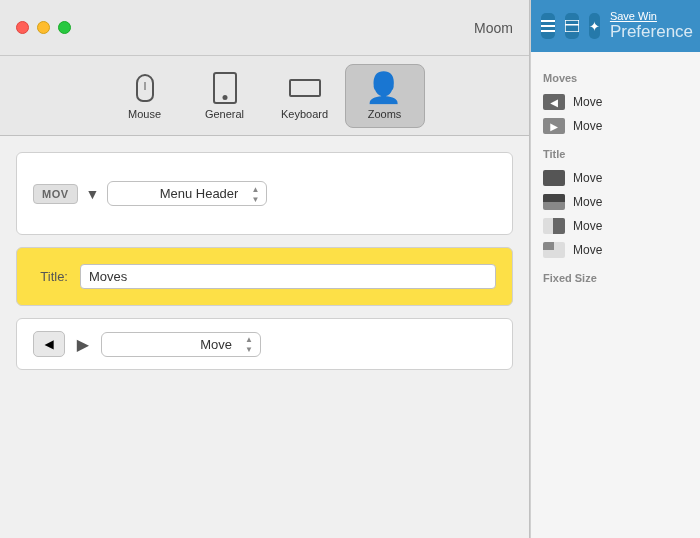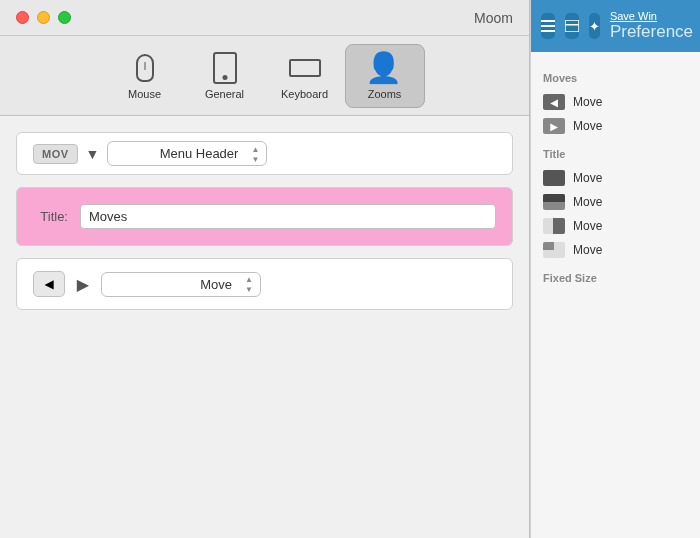--- a/index.html
+++ b/index.html
@@ -18,21 +18,21 @@
       height: 538px;
       background: #f5f5f5;
       border-right: 1px solid #c0c0c0;
       display: flex;
       flex-direction: column;
       position: relative;
     }
 
     
     .title-bar {
-      height: 36px;
+      height: 56px;
       background: #e8e8e8;
       border-bottom: 1px solid #c8c8c8;
       display: flex;
       align-items: center;
       padding: 0 16px;
       position: relative;
     }
 
     .traffic-lights {
       display: flex;
@@ -111,21 +111,21 @@
       display: flex;
       flex-direction: column;
       gap: 12px;
     }
 
     
     .row-1 {
       background: white;
       border: 1px solid #d0d0d0;
       border-radius: 6px;
-      padding: 8px 16px;
+      padding: 28px 16px;
       display: flex;
       align-items: center;
       gap: 8px;
     }
 
     .mov-badge {
       background: #e0e0e0;
       border: 1px solid #c0c0c0;
       border-radius: 4px;
       padding: 3px 8px;
@@ -167,21 +167,21 @@
       pointer-events: none;
       display: flex;
       flex-direction: column;
       gap: 1px;
       font-size: 8px;
       color: #888;
     }
 
     
     .row-2 {
-      background: #f9a8d4;
+      background: #fde047;
       border: 1px solid #d0d0d0;
       border-radius: 6px;
       padding: 16px 16px;
       display: flex;
       align-items: center;
       gap: 12px;
     }
 
     .row-2 label {
       font-size: 13px;

